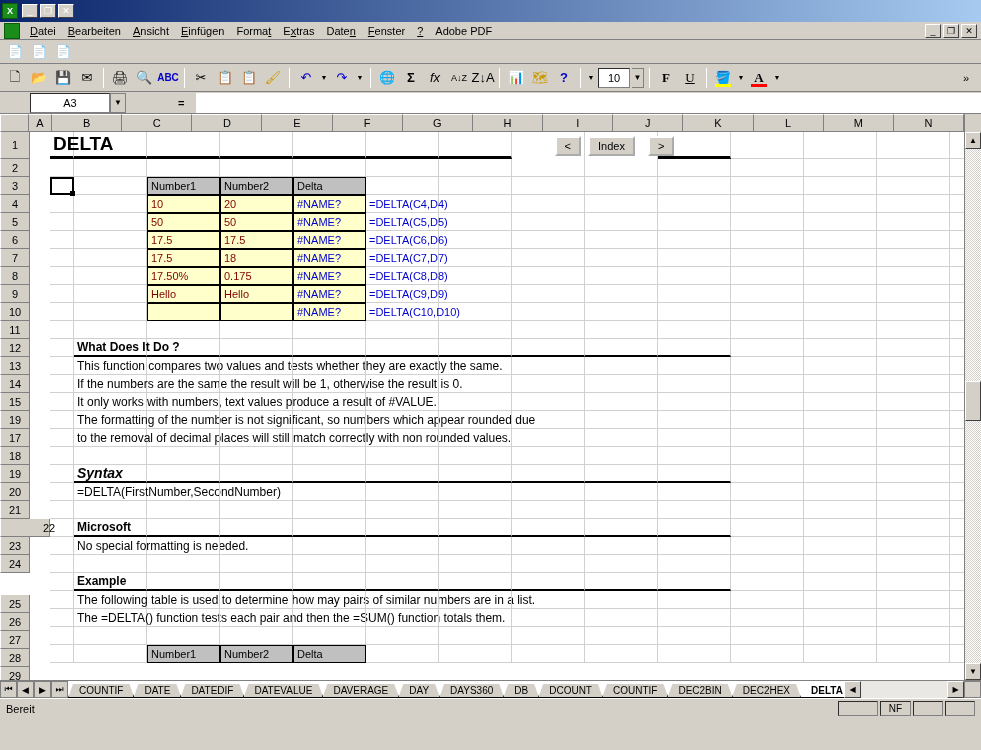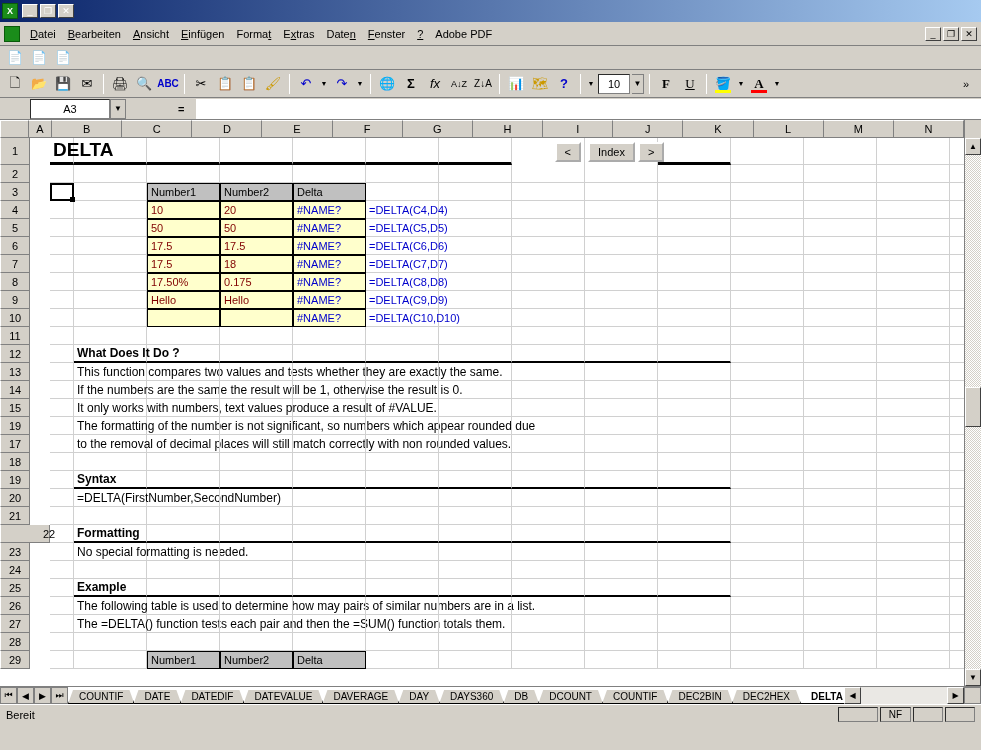--- a/index.html
+++ b/index.html
@@ -6,21 +6,21 @@
 body { background: #d4d0c8; width: 981px; height: 750px; overflow: hidden; font-size: 11px; }
 
 
 .titlebar { background: linear-gradient(to right, #0a246a, #a6caf0); height: 22px; display: flex; align-items: center; padding: 0 2px; color: white; }
 .titlebar .icon { width: 16px; height: 16px; background: #1a8c1a; border: 1px solid #0a5a0a; margin-right: 4px; display: flex; align-items: center; justify-content: center; font-size: 9px; font-weight: bold; color: white; }
 .titlebar .title { font-weight: bold; flex: 1; font-size: 12px; }
 .titlebar .winbtns { display: flex; gap: 2px; }
 .winbtn { width: 16px; height: 14px; background: #d4d0c8; border: 1px solid #fff; border-right-color: #404040; border-bottom-color: #404040; font-size: 9px; text-align: center; cursor: pointer; line-height: 12px; font-family: Arial; }
 
 
-.menubar { background: #d4d0c8; height: 24px; display: flex; align-items: center; padding: 0 4px; border-bottom: 1px solid #808080; }
+.menubar { background: #d4d0c8; height: 18px; display: flex; align-items: center; padding: 0 4px; border-bottom: 1px solid #808080; }
 .menubar .icon { width: 16px; height: 16px; background: #1a8c1a; border: 1px solid #0a5a0a; margin-right: 4px; }
 .menuitem { padding: 2px 6px; cursor: pointer; font-size: 11px; }
 .menuitem .ul { text-decoration: underline; }
 .menubar .docbtns { margin-left: auto; display: flex; gap: 2px; }
 
 
 .toolbar { background: #d4d0c8; height: 28px; display: flex; align-items: center; padding: 2px 4px; border-bottom: 1px solid #808080; gap: 2px; }
 .tbtn { width: 22px; height: 22px; border: 1px solid transparent; display: flex; align-items: center; justify-content: center; cursor: pointer; font-size: 13px; }
 .tsep { width: 1px; height: 20px; background: #808080; margin: 0 3px; border-right: 1px solid #fff; }
 .fontsize { width: 32px; height: 20px; background: white; border: 1px inset #808080; text-align: center; font-size: 11px; }
@@ -142,21 +142,21 @@
   <div class="tsep"></div>
   <div class="tbtn" style="color:#00c">↶</div>
   <div class="tbtn" style="width:10px;font-size:7px">▼</div>
   <div class="tbtn" style="color:#00c">↷</div>
   <div class="tbtn" style="width:10px;font-size:7px">▼</div>
   <div class="tsep"></div>
   <div class="tbtn" style="color:#08c">🌐</div>
   <div class="tbtn" style="font-weight:bold">Σ</div>
   <div class="tbtn" style="font-style:italic">fx</div>
   <div class="tbtn" style="font-size:9px">A↓Z</div>
-  <div class="tbtn" style="font-size:10px">Z↓A</div>
+  <div class="tbtn" style="font-size:13px">Z↓A</div>
   <div class="tsep"></div>
   <div class="tbtn">📊</div>
   <div class="tbtn" style="color:#c90">🗺</div>
   <div class="tbtn" style="color:#00c;font-weight:bold">?</div>
   <div class="tsep"></div>
   <div class="tbtn" style="width:10px;font-size:7px">▼</div>
   <input class="fontsize" value="10" style="">
   <div class="dropdown-arrow">▼</div>
   <div class="tsep"></div>
   <div class="tbtn" style="font-weight:bold;font-family:serif">F</div>
@@ -217,39 +217,39 @@
           <div class="rowh" style="height: 18px;">15</div>
           <div class="rowh" style="height: 18px;">19</div>
           <div class="rowh" style="height: 18px;">17</div>
           <div class="rowh" style="height: 18px;">18</div>
           <div class="rowh" style="height: 18px;">19</div>
           <div class="rowh" style="height: 18px;">20</div>
           <div class="rowh" style="height: 18px;">21</div>
           <div class="rowh" style="height: 18px; padding-left: 48px;">22</div>
           <div class="rowh" style="height: 18px;">23</div>
           <div class="rowh" style="height: 18px;">24</div>
-          <div class="rowh" style="height: 18px;">25</div>
+          <div class="rowh" style="height: 18px; margin-top: 22px;">25</div>
           <div class="rowh" style="height: 18px;">26</div>
           <div class="rowh" style="height: 18px;">27</div>
           <div class="rowh" style="height: 18px; text-align: center;">28</div>
           <div class="rowh" style="height: 18px;">29</div>
         </div>
       <div class="cells" id="cells">
           <div class="row tall">
             <div class="cell cA bigtitle" style="overflow: visible; border-bottom: 3px solid rgb(0, 0, 0);">DELTA</div>
             <div class="cell cB" style="border-bottom: 3px solid rgb(0, 0, 0);"></div>
             <div class="cell cC" style="border-bottom: 3px solid rgb(0, 0, 0);"></div>
             <div class="cell cD" style="border-bottom: 3px solid rgb(0, 0, 0);"></div>
             <div class="cell cE" style="border-bottom: 3px solid rgb(0, 0, 0);"></div>
             <div class="cell cF" style="border-bottom: 3px solid rgb(0, 0, 0);"></div>
             <div class="cell cG" style="border-bottom: 3px solid rgb(0, 0, 0);"></div>
             <div class="cell cH" style="border-bottom: none; justify-content: flex-end;">
               <div class="navbtn">&lt;</div>
             </div>
-            <div class="cell cI" style="border-bottom: none; gap: 3px;">
+            <div class="cell cI" style="border-bottom: none; gap: 13px;">
               <div class="navbtn" style="width: 55px;">Index</div>
               <div class="navbtn">&gt;</div>
             </div>
             <div class="cell cJ" style="border-bottom: 3px solid rgb(0, 0, 0);"></div>
             <div class="cell cK"></div>
             <div class="cell cL"></div>
             <div class="cell cM"></div>
             <div class="cell cN"></div>
           </div>
           <div class="row">
@@ -520,21 +520,21 @@
             <div class="cell cH"></div>
             <div class="cell cI"></div>
             <div class="cell cJ"></div>
             <div class="cell cK"></div>
             <div class="cell cL"></div>
             <div class="cell cM"></div>
             <div class="cell cN"></div>
           </div>
           <div class="row">
             <div class="cell cA"></div>
-            <div class="cell cB" style="overflow: visible; font-family: Arial; font-size: 12px; font-weight: bold; border-bottom: 2px solid rgb(0, 0, 0);">Syntax</div>
+            <div class="cell cB" style="overflow: visible; font-family: Arial; font-size: 14px; font-weight: bold; border-bottom: 2px solid rgb(0, 0, 0); font-style: italic;">Syntax</div>
             <div class="cell cC" style="border-bottom: 2px solid rgb(0, 0, 0);"></div>
             <div class="cell cD" style="border-bottom: 2px solid rgb(0, 0, 0);"></div>
             <div class="cell cE" style="border-bottom: 2px solid rgb(0, 0, 0);"></div>
             <div class="cell cF" style="border-bottom: 2px solid rgb(0, 0, 0);"></div>
             <div class="cell cG" style="border-bottom: 2px solid rgb(0, 0, 0);"></div>
             <div class="cell cH" style="border-bottom: 2px solid rgb(0, 0, 0);"></div>
             <div class="cell cI" style="border-bottom: 2px solid rgb(0, 0, 0);"></div>
             <div class="cell cJ" style="border-bottom: 2px solid rgb(0, 0, 0);"></div>
             <div class="cell cK"></div>
             <div class="cell cL"></div>
@@ -568,21 +568,21 @@
             <div class="cell cH"></div>
             <div class="cell cI"></div>
             <div class="cell cJ"></div>
             <div class="cell cK"></div>
             <div class="cell cL"></div>
             <div class="cell cM"></div>
             <div class="cell cN"></div>
           </div>
           <div class="row">
             <div class="cell cA"></div>
-            <div class="cell cB" style="overflow: visible; font-family: Arial; font-size: 12px; font-weight: bold; border-bottom: 2px solid rgb(0, 0, 0);">Formatting</div>
+            <div class="cell cB" style="overflow: visible; font-family: Arial; font-size: 12px; font-weight: bold; border-bottom: 2px solid rgb(0, 0, 0);">Microsoft</div>
             <div class="cell cC" style="border-bottom: 2px solid rgb(0, 0, 0);"></div>
             <div class="cell cD" style="border-bottom: 2px solid rgb(0, 0, 0);"></div>
             <div class="cell cE" style="border-bottom: 2px solid rgb(0, 0, 0);"></div>
             <div class="cell cF" style="border-bottom: 2px solid rgb(0, 0, 0);"></div>
             <div class="cell cG" style="border-bottom: 2px solid rgb(0, 0, 0);"></div>
             <div class="cell cH" style="border-bottom: 2px solid rgb(0, 0, 0);"></div>
             <div class="cell cI" style="border-bottom: 2px solid rgb(0, 0, 0);"></div>
             <div class="cell cJ" style="border-bottom: 2px solid rgb(0, 0, 0);"></div>
             <div class="cell cK"></div>
             <div class="cell cL"></div>

